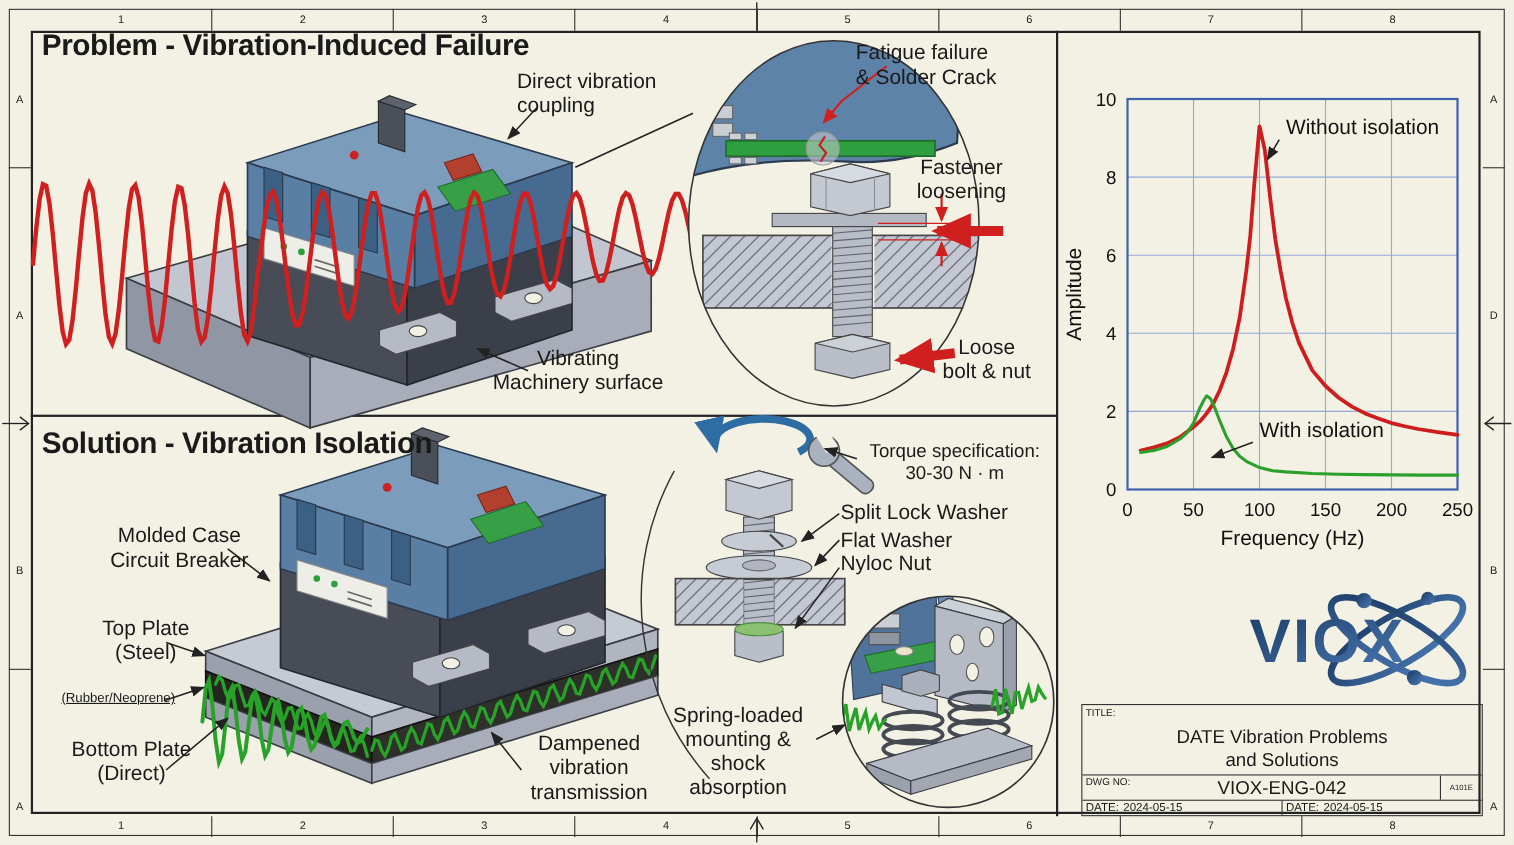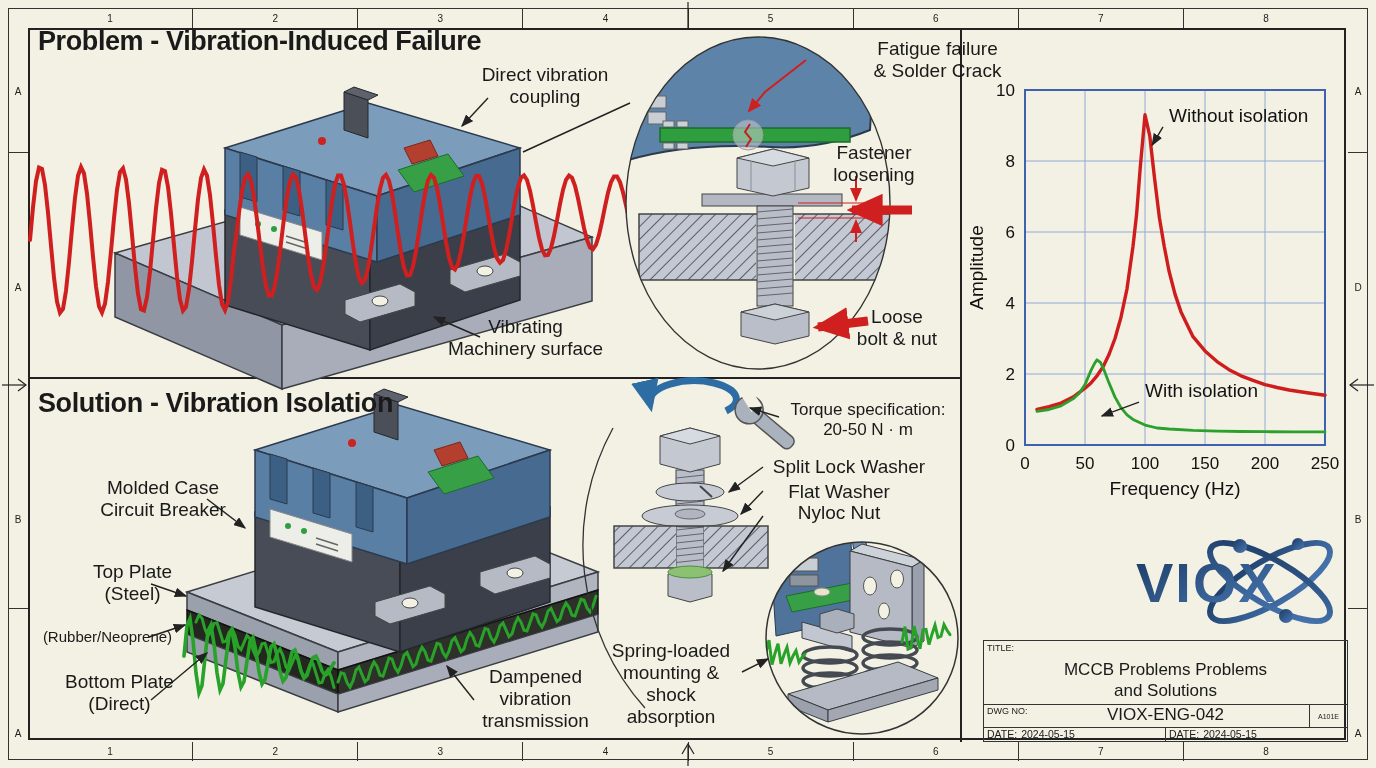--- a/index.html
+++ b/index.html
@@ -13,45 +13,45 @@
   .band-top{left:28px;top:8px;width:1320px;height:20px;}
   .band-bottom{left:28px;top:742px;width:1320px;height:19px;}
   .band .cell{flex:1;display:flex;align-items:center;justify-content:center;
               font-size:10px;color:#222;border-left:1px solid #333;}
   .band .cell:first-child{border-left:none;}
   .sideband{position:absolute;width:20px;top:28px;height:714px;}
   .sideband-left{left:8px;}
   .sideband-right{left:1348px;}
   .sideband .mk{position:absolute;left:0;width:20px;text-align:center;font-size:10px;color:#222;}
   .sideband .sep{position:absolute;left:0;width:20px;height:1px;background:#333;}
-  .lbl{position:absolute;font-size:19px;line-height:1.16;white-space:pre-line;z-index:2;text-align:center;}
+  .lbl{position:absolute;font-size:19px;line-height:1.16;white-space:pre-line;z-index:2;}
   .lbl.c{text-align:center;}
   .t27{font-size:27px;font-weight:600;letter-spacing:-0.4px;white-space:nowrap;}
-  .lbl .sub{display:block;font-size:15px;}
+  .lbl .sub{display:block;font-size:12px;text-decoration:underline;}
   svg{display:block;}
   #overlay{position:absolute;left:0;top:0;z-index:1;}
   #chart{position:absolute;left:963px;top:52px;z-index:2;}
   #logo{position:absolute;left:1128px;top:528px;z-index:2;}
   .tick{font-size:17px;fill:#111;font-family:"Liberation Sans",sans-serif;}
   .axlab{font-size:19px;fill:#111;font-family:"Liberation Sans",sans-serif;}
   .ann{font-size:19px;fill:#111;font-family:"Liberation Sans",sans-serif;}
   
   .tb{position:absolute;left:983px;top:640px;width:365px;height:102px;border:1.5px solid #333;
       box-sizing:border-box;display:flex;z-index:3;background:transparent;}
   .tb-left{width:154px;border-right:1.5px solid #333;display:flex;flex-direction:column;}
   .tb-rows{height:62px;position:relative;border-bottom:1.5px solid #333;
      background:repeating-linear-gradient(to bottom,transparent 0 9.4px,#555 9.4px 10.4px);}
   .tb-rows .vl{position:absolute;top:0;width:1px;height:100%;background:#555;}
   .tb-rows .tiny{position:absolute;left:2px;bottom:1px;font-size:6px;color:#222;letter-spacing:.5px;}
   .tb-company{flex:1;display:flex;align-items:center;justify-content:center;font-size:19px;}
   .tb-right{flex:1;display:flex;flex-direction:column;}
   .tb-title-label{height:16px;font-size:9px;padding:2px 0 0 3px;box-sizing:border-box;}
   .tb-title{height:50px;display:flex;align-items:center;justify-content:center;text-align:center;
             font-size:17px;white-space:pre-line;line-height:1.25;}
-  .tb-dwg{height:22px;border-top:1.5px solid #333;position:relative;display:flex;align-items:flex-start;justify-content:center;}
+  .tb-dwg{height:22px;border-top:1.5px solid #333;position:relative;display:flex;align-items:flex-end;justify-content:center;}
   .tb-dwg-label{position:absolute;left:3px;top:1px;font-size:9px;}
   .tb-dwg-no{font-size:17px;}
   .tb-rev{position:absolute;right:0;top:0;width:38px;height:100%;border-left:1.5px solid #333;
           display:flex;align-items:center;justify-content:center;font-size:7px;box-sizing:border-box;}
   .tb-dates{height:14px;border-top:1.5px solid #333;display:flex;}
   .tb-date{flex:1;font-size:10.5px;padding:0 0 0 3px;display:flex;align-items:center;gap:4px;white-space:nowrap;overflow:hidden;}
   .tb-date + .tb-date{border-left:1.5px solid #333;}
 </style>
 </head>
 <body>
@@ -328,21 +328,21 @@
       <line x1="2" y1="385" x2="26" y2="385"></line>
         <path d="M18,379 L26,385 L18,391"></path>
       <line x1="1374" y1="385" x2="1350" y2="385"></line>
         <path d="M1358,379 L1350,385 L1358,391"></path>
     </g>
   </svg>
 
   <div class="lbl t27" style="left:38px;top:26px">Problem - Vibration-Induced Failure</div>
   <div class="lbl" style="left:470px;top:64px;width:150px">Direct vibration
 coupling</div>
-  <div class="lbl" style="left:850px;top:38px;width:175px">Fatigue failure
+  <div class="lbl" style="left:778px;top:38px;width:175px">Fatigue failure
 &amp; Solder Crack</div>
   <div class="lbl c" style="left:812px;top:142px;width:124px">Fastener
 loosening</div>
   <div class="lbl c" style="left:847px;top:306px;width:100px">Loose
 bolt &amp; nut</div>
   <div class="lbl c" style="left:428px;top:316px;width:195px">Vibrating
 Machinery surface</div>
 
   <div class="lbl t27" style="left:38px;top:388px">Solution - Vibration Isolation</div>
   <div class="lbl c" style="left:88px;top:477px;width:150px">Molded Case
@@ -351,21 +351,21 @@
 (Steel)</div>
   <div class="lbl c" style="left:30px;top:606px;width:155px">
     <span class="sub">(Rubber/Neoprene)</span>
   </div>
   <div class="lbl c" style="left:62px;top:671px;width:115px">Bottom Plate
 (Direct)</div>
   <div class="lbl c" style="left:468px;top:666px;width:135px">Dampened
 vibration
 transmission</div>
   <div class="lbl c" style="left:778px;top:400px;width:180px;font-size:17px">Torque specification:
-20-50 N · m</div>
+30-30 N · m</div>
   <div class="lbl" style="left:764px;top:456px;width:170px">Split Lock Washer</div>
   <div class="lbl" style="left:764px;top:481px;width:150px">Flat Washer</div>
   <div class="lbl" style="left:764px;top:502px;width:150px">Nyloc Nut</div>
   <div class="lbl c" style="left:600px;top:640px;width:142px">Spring-loaded
 mounting &amp;
 shock absorption</div>
 
   <svg id="chart" width="385" height="460" viewBox="0 0 385 460">
     <defs>
       <marker id="cah" markerWidth="9" markerHeight="7" refX="8" refY="3.5" orient="auto">
@@ -416,21 +416,21 @@
     <ellipse cx="142" cy="54" rx="68" ry="22" fill="none" stroke="url(#lg)" stroke-width="6" transform="rotate(30 142 54)"></ellipse>
     <circle cx="112" cy="18" r="7" fill="url(#lg)"></circle>
     <circle cx="170" cy="16" r="6" fill="url(#lg)"></circle>
     <circle cx="158" cy="88" r="7" fill="url(#lg)"></circle>
     <text x="8" y="74" style="font-family:&quot;Liberation Sans&quot;,sans-serif;font-size:56px;font-weight:700;letter-spacing:2px" fill="url(#lg)">VIOX</text>
   </svg>
 
   <div class="tb">
     <div class="tb-right">
       <div class="tb-title-label">TITLE:</div>
-      <div class="tb-title">MCCB Problems Problems
+      <div class="tb-title">DATE Vibration Problems
 and Solutions</div>
       <div class="tb-dwg">
         <span class="tb-dwg-label">DWG NO:</span>
         <span class="tb-dwg-no">VIOX-ENG-042</span>
         <span class="tb-rev">A101E</span>
       </div>
       <div class="tb-dates">
         <div class="tb-date">
           <span>DATE:</span>
           <span>2024-05-15</span>

